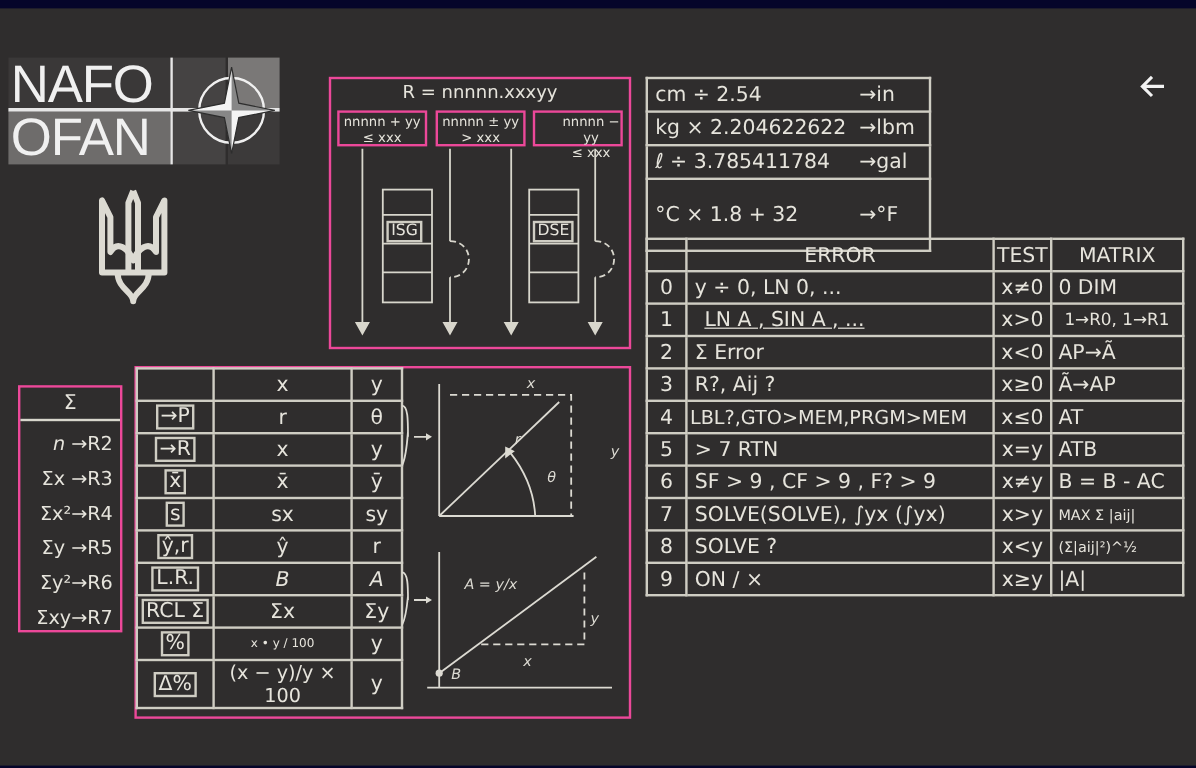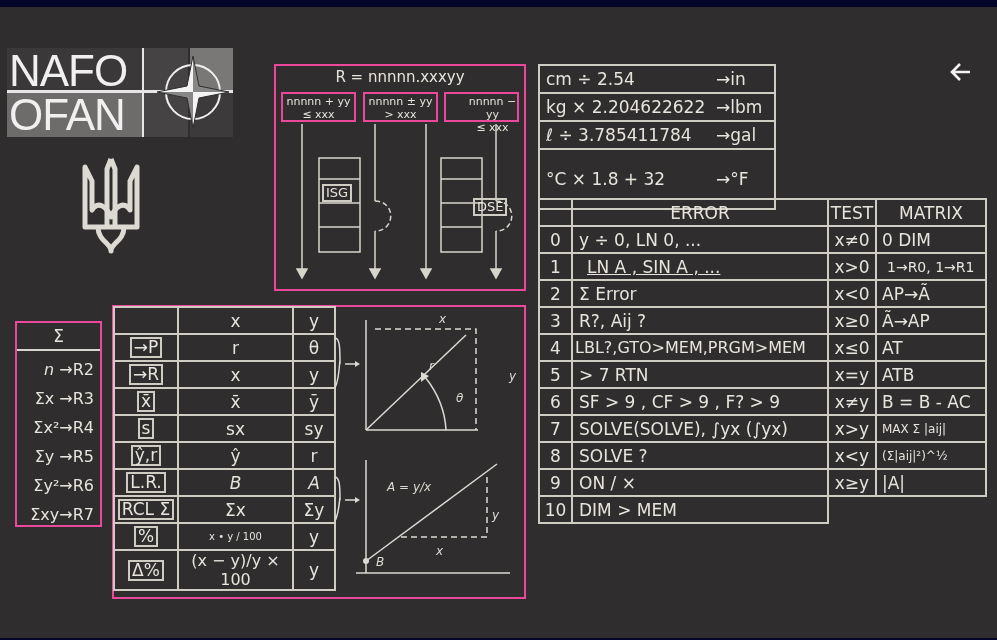--- a/index.html
+++ b/index.html
@@ -87,21 +87,21 @@
       <line x1="43" y1="113" x2="84" y2="113"></line>
         <line x1="43" y1="137" x2="84" y2="137"></line>
         <line x1="43" y1="161" x2="84" y2="161"></line>
       <rect x="165" y="92" width="41" height="94"></rect>
       <line x1="165" y1="113" x2="206" y2="113"></line>
         <line x1="165" y1="137" x2="206" y2="137"></line>
         <line x1="165" y1="161" x2="206" y2="161"></line>
     </g>
   </svg>
   <span class="keycap" style="position:absolute;left:46px;top:118px;font-size:13px;line-height:14px;">ISG</span>
-  <span class="keycap" style="position:absolute;left:168px;top:132px;font-size:13px;line-height:14px;margin-left:29px;">DSE</span>
+  <span class="keycap" style="position:absolute;left:168px;top:118px;font-size:13px;line-height:14px;">DSE</span>
 </div>
 
 <table class="grid" style="left:538px;top:64px;width:238px;">
   <tbody>
       <tr>
         <td style="text-align:left;padding:0 6px;height:26px;"><span style="display:inline-block;width:170px;">cm ÷ 2.54</span><span>→in</span></td>
       </tr>
   <tr>
         <td style="text-align:left;padding:0 6px;height:26px;"><span style="display:inline-block;width:170px;">kg × 2.204622622</span><span>→lbm</span></td>
       </tr>
@@ -174,26 +174,20 @@
         <td>8</td>
         <td style="text-align:left;padding-left:6px;">SOLVE ?</td>
         <td>x&lt;y</td>
         <td style="text-align:left;padding-left:5px;font-size:12px;">(Σ|aij|²)^½</td>
       </tr>
   <tr style="height:27px;">
         <td>9</td>
         <td style="text-align:left;padding-left:6px;">ON / ×</td>
         <td>x≥y</td>
         <td style="text-align:left;padding-left:5px;">|A|</td>
-      </tr>
-  <tr style="height:27px;">
-        <td>10</td>
-        <td style="text-align:left;padding-left:6px;">DIM &gt; MEM</td>
-        <td style="border:none;"></td>
-        <td style="border:none;"></td>
       </tr>
 </tbody>
   </table>
 
 <div class="box" style="left:15px;top:321px;width:87px;height:206px;">
   <div style="height:26px;line-height:26px;text-align:center;border-bottom:2px solid #d8d6cc;font-size:17px;">Σ</div>
   <div style="padding:4px 6px 0 0;text-align:right;font-size:16px;line-height:29px;">
     <div><span style="font-style:italic;">n</span> →<span>R2</span></div>
     <div><span>Σx</span> →<span>R3</span></div>
     <div><span>Σx²</span>→<span>R4</span></div>

